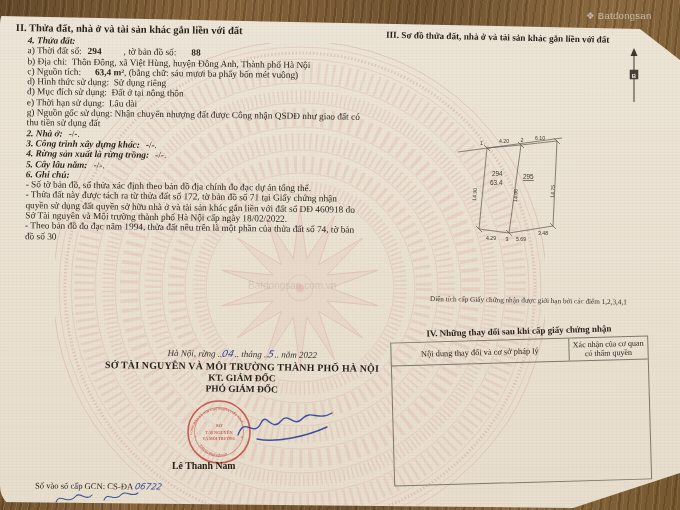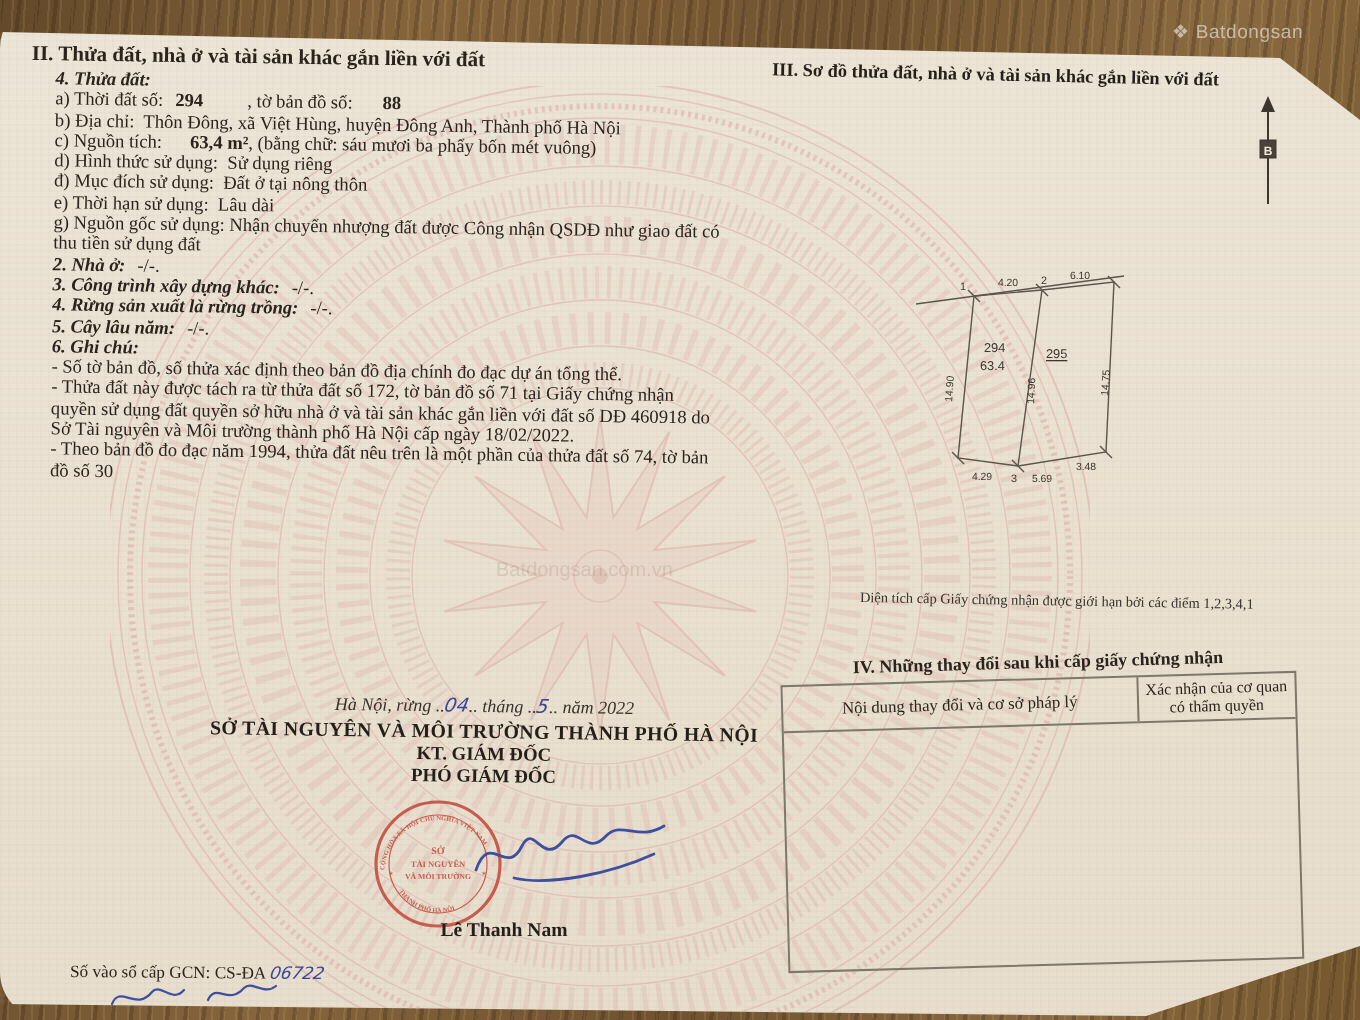--- a/index.html
+++ b/index.html
@@ -25,21 +25,21 @@
   .gap22{display:inline-block;width:22px;} .gap15{display:inline-block;width:15px;}
   .hand{font-family:"DejaVu Sans",sans-serif;font-style:italic;color:#3b4796;display:inline-block;transform:skewX(-10deg);}
   .wm-top{position:absolute;left:586px;top:10px;display:flex;align-items:center;gap:3px;
     color:rgba(255,255,255,.55);font-family:"Liberation Sans",sans-serif;font-size:9.5px;letter-spacing:.3px;}
   .wm-center{position:absolute;left:248px;top:232px;color:rgba(120,100,90,.18);
     font-family:"Liberation Sans",sans-serif;font-size:10px;margin-top:48px;}
   .sigblock{left:62px;top:348px;width:360px;text-align:center;transform:rotate(.8deg);color:#241f18;}
   .dateline{font-style:italic;font-size:9px;color:#38322a;}
   .orgline{font-weight:bold;font-size:9.9px;margin-top:2px;letter-spacing:.2px;}
   .ktline{font-weight:bold;font-size:9.4px;margin-top:1px;}
-  .signer{left:172px;top:460px;width:160px;text-align:center;font-weight:bold;font-size:9.8px;color:#241f18;}
+  .signer{left:172px;top:460px;width:160px;text-align:left;font-weight:bold;font-size:9.8px;color:#241f18;}
   .h3{left:386px;top:33px;width:292px;font-weight:bold;font-size:9.2px;color:#241f18;transform:rotate(1.3deg);}
   .caption{left:430px;top:297px;width:232px;font-size:7.2px;color:#38322a;transform:rotate(1deg);}
   .iv{left:392px;top:326px;width:258px;transform:rotate(-1.6deg);color:#2b241c;}
   .iv-h{font-weight:bold;font-size:9px;text-align:center;margin-bottom:3px;}
   .iv-table{height:142px;border:1px solid #7d776c;display:flex;flex-direction:column;}
   .iv-head{display:flex;border-bottom:1px solid #7d776c;height:22px;}
   .iv-c1{flex:0 0 69%;border-right:1px solid #7d776c;display:flex;align-items:center;justify-content:center;font-size:8.4px;}
   .iv-c2{flex:1;display:flex;align-items:center;justify-content:center;text-align:center;font-size:8px;line-height:9px;padding:1px 3px;}
   .iv-body{flex:1;}
   .footer{left:35px;top:481px;font-size:8.6px;color:#2b241c;transform:rotate(.5deg);}

